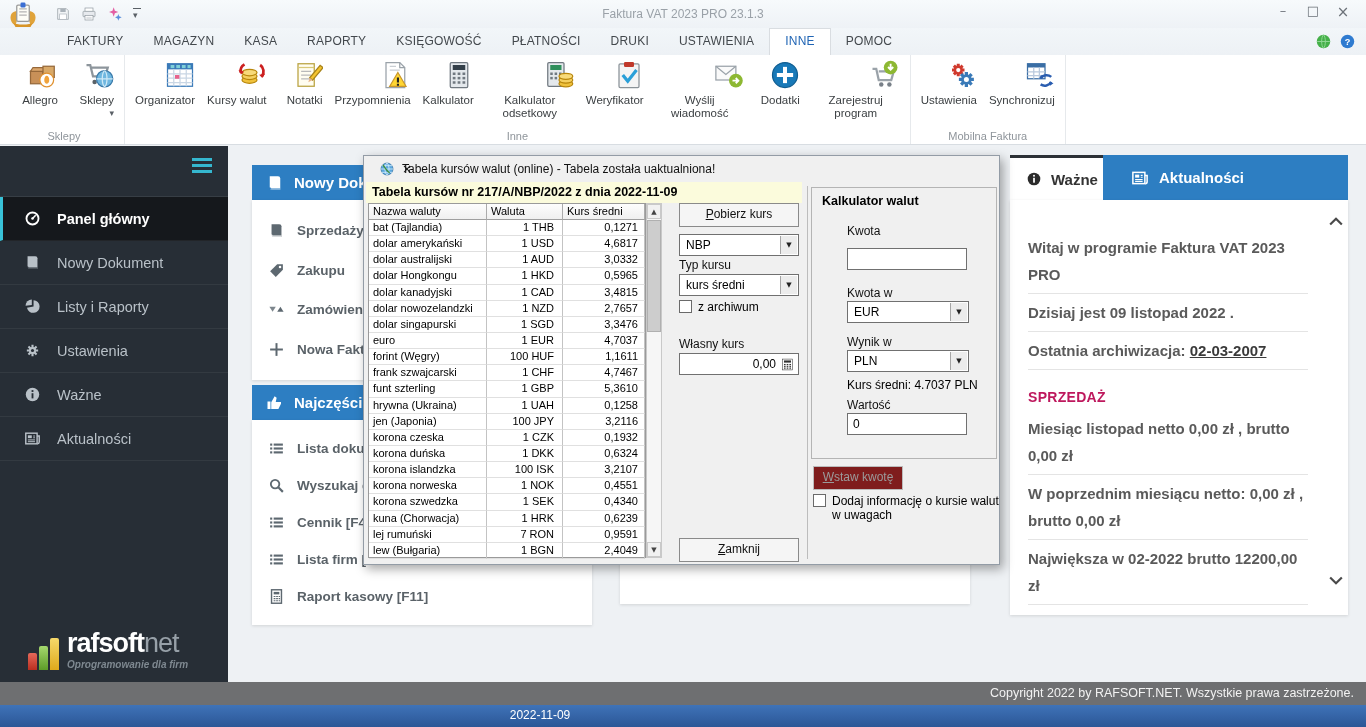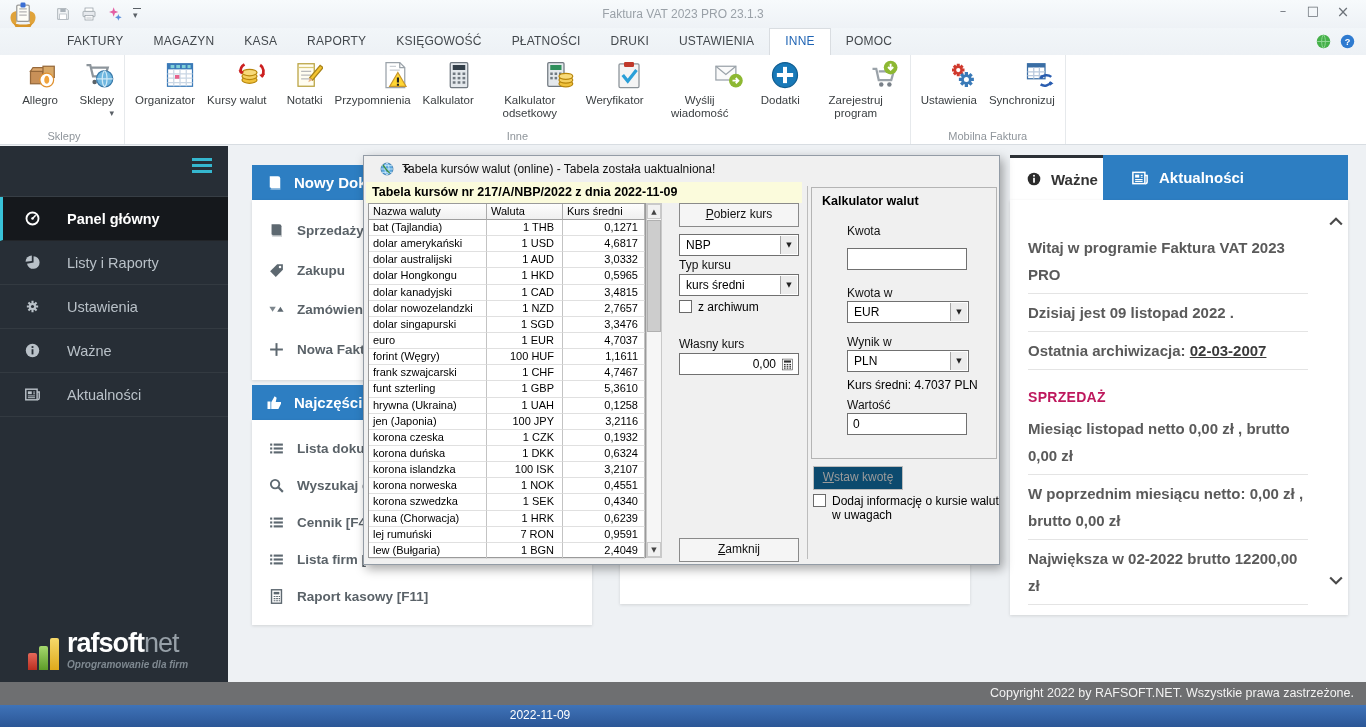--- a/index.html
+++ b/index.html
@@ -33,21 +33,21 @@
   .ritems{display:flex;align-items:flex-start}
   .ritem{display:flex;flex-direction:column;align-items:flex-end;padding:2px 6px;min-width:44px;max-width:88px}
   .ricon{width:30px;height:30px}
   .rlabel{font-size:11.5px;color:#3c4043;text-align:center;line-height:13px;margin-top:4px}
   .rcaret{font-size:9px;color:#5a6066;margin-top:1px}
   
   #sidebar{position:absolute;left:0;top:146px;width:228px;height:536px;background:#272e36}
   #burger{position:absolute;right:16px;top:12px;width:20px;cursor:default}
   #burger div{height:2.6px;background:#35b7cf;margin-bottom:3.4px}
   .snav{position:absolute;left:0;top:50px;width:228px;border-top:1px solid rgba(255,255,255,.08)}
-  .sitem{height:43px;display:flex;align-items:center;gap:26px;padding-left:24px;color:#b9c1c8;
+  .sitem{height:43px;display:flex;align-items:center;gap:16px;padding-left:24px;color:#b9c1c8;
     font-size:14.5px;border-bottom:1px solid rgba(255,255,255,.06);--hole:#272e36}
   .sitem.active{background:#15181c;color:#fff;font-weight:bold;padding-left:21px;border-left:3px solid #38c2d8;--hole:#15181c}
   .sic{width:17px;height:17px;flex:none}
   #slogo{position:absolute;left:28px;bottom:12px;display:flex;align-items:flex-end;gap:8px}
   .lbar{width:9px;border-radius:2px 2px 0 0}
   #lb1{height:17px;background:linear-gradient(180deg,#e6695a,#b92e1f)}
   #lb2{height:24px;background:linear-gradient(180deg,#a5d86e,#5d9c28)}
   #lb3{height:32px;background:linear-gradient(180deg,#f6d96b,#dfa91c)}
   #slogo-text{line-height:1}
   #slogo-brand{font-size:27px;font-weight:800;color:#fff;letter-spacing:-1px}
@@ -111,21 +111,21 @@
   .c3{width:82px;text-align:right;padding-right:6px}
   #tbl-scroll{position:absolute;left:282px;top:47px;width:16px;height:355px;background:#f6f6f6;border:1px solid #c9c9c9;box-sizing:border-box}
   .sbtn{position:absolute;left:0;width:14px;height:15px;background:#f1f1f1;border:1px solid #c9c9c9;
     font-size:7px;text-align:center;line-height:14px;color:#444;box-sizing:border-box}
   #sb-up{top:0}#sb-dn{bottom:0}
   #sb-thumb{position:absolute;left:0;top:16px;width:14px;height:112px;background:#cdcdcd;border:1px solid #b0b0b0;box-sizing:border-box}
   
   .winbtn{position:absolute;background:#f5f5f5;border:1px solid #8a8a8a;font-size:12px;text-align:center;box-sizing:border-box;color:#111}
   .winbtn .accel{display:block;line-height:21px}
   .accel::first-letter{text-decoration:underline}
-  .winbtn.disabled{color:#9b9b9b;border-color:#bcbcbc;background:#0c4a6e}
+  .winbtn.disabled{color:#9b9b9b;border-color:#bcbcbc;background:#7f1d1d}
   #btn-fetch{left:315px;top:47px;width:120px;height:24px}
   #btn-closed{left:315px;top:382px;width:120px;height:24px}
   .combo{position:absolute;background:#fff;border:1px solid #707070;box-sizing:border-box;height:22px}
   .combo .val{position:absolute;left:6px;top:3px;font-size:12px}
   .combo .cbtn{position:absolute;right:1px;top:1px;bottom:1px;width:16px;background:#ececec;border-left:1px solid #a5a5a5;
     font-size:7px;color:#222;text-align:center;line-height:18px}
   #combo-src{left:315px;top:78px;width:120px}
   #combo-type{left:315px;top:118px;width:120px}
   .dlbl{position:absolute;font-size:12px;color:#111}
   #lbl-type{left:315px;top:102px}
@@ -590,20 +590,26 @@
   <div class="snav">
 
   <div class="sitem active">
         <svg class="ic sic">
           <use href="#ic-gauge"></use>
         </svg>
         <span>Panel główny</span>
       </div>
       <div class="sitem">
         <svg class="ic sic">
+          <use href="#ic-book"></use>
+        </svg>
+        <span>Nowy Dokument</span>
+      </div>
+      <div class="sitem">
+        <svg class="ic sic">
           <use href="#ic-pie"></use>
         </svg>
         <span>Listy i Raporty</span>
       </div>
       <div class="sitem">
         <svg class="ic sic">
           <use href="#ic-gear"></use>
         </svg>
         <span>Ustawienia</span>
       </div>

